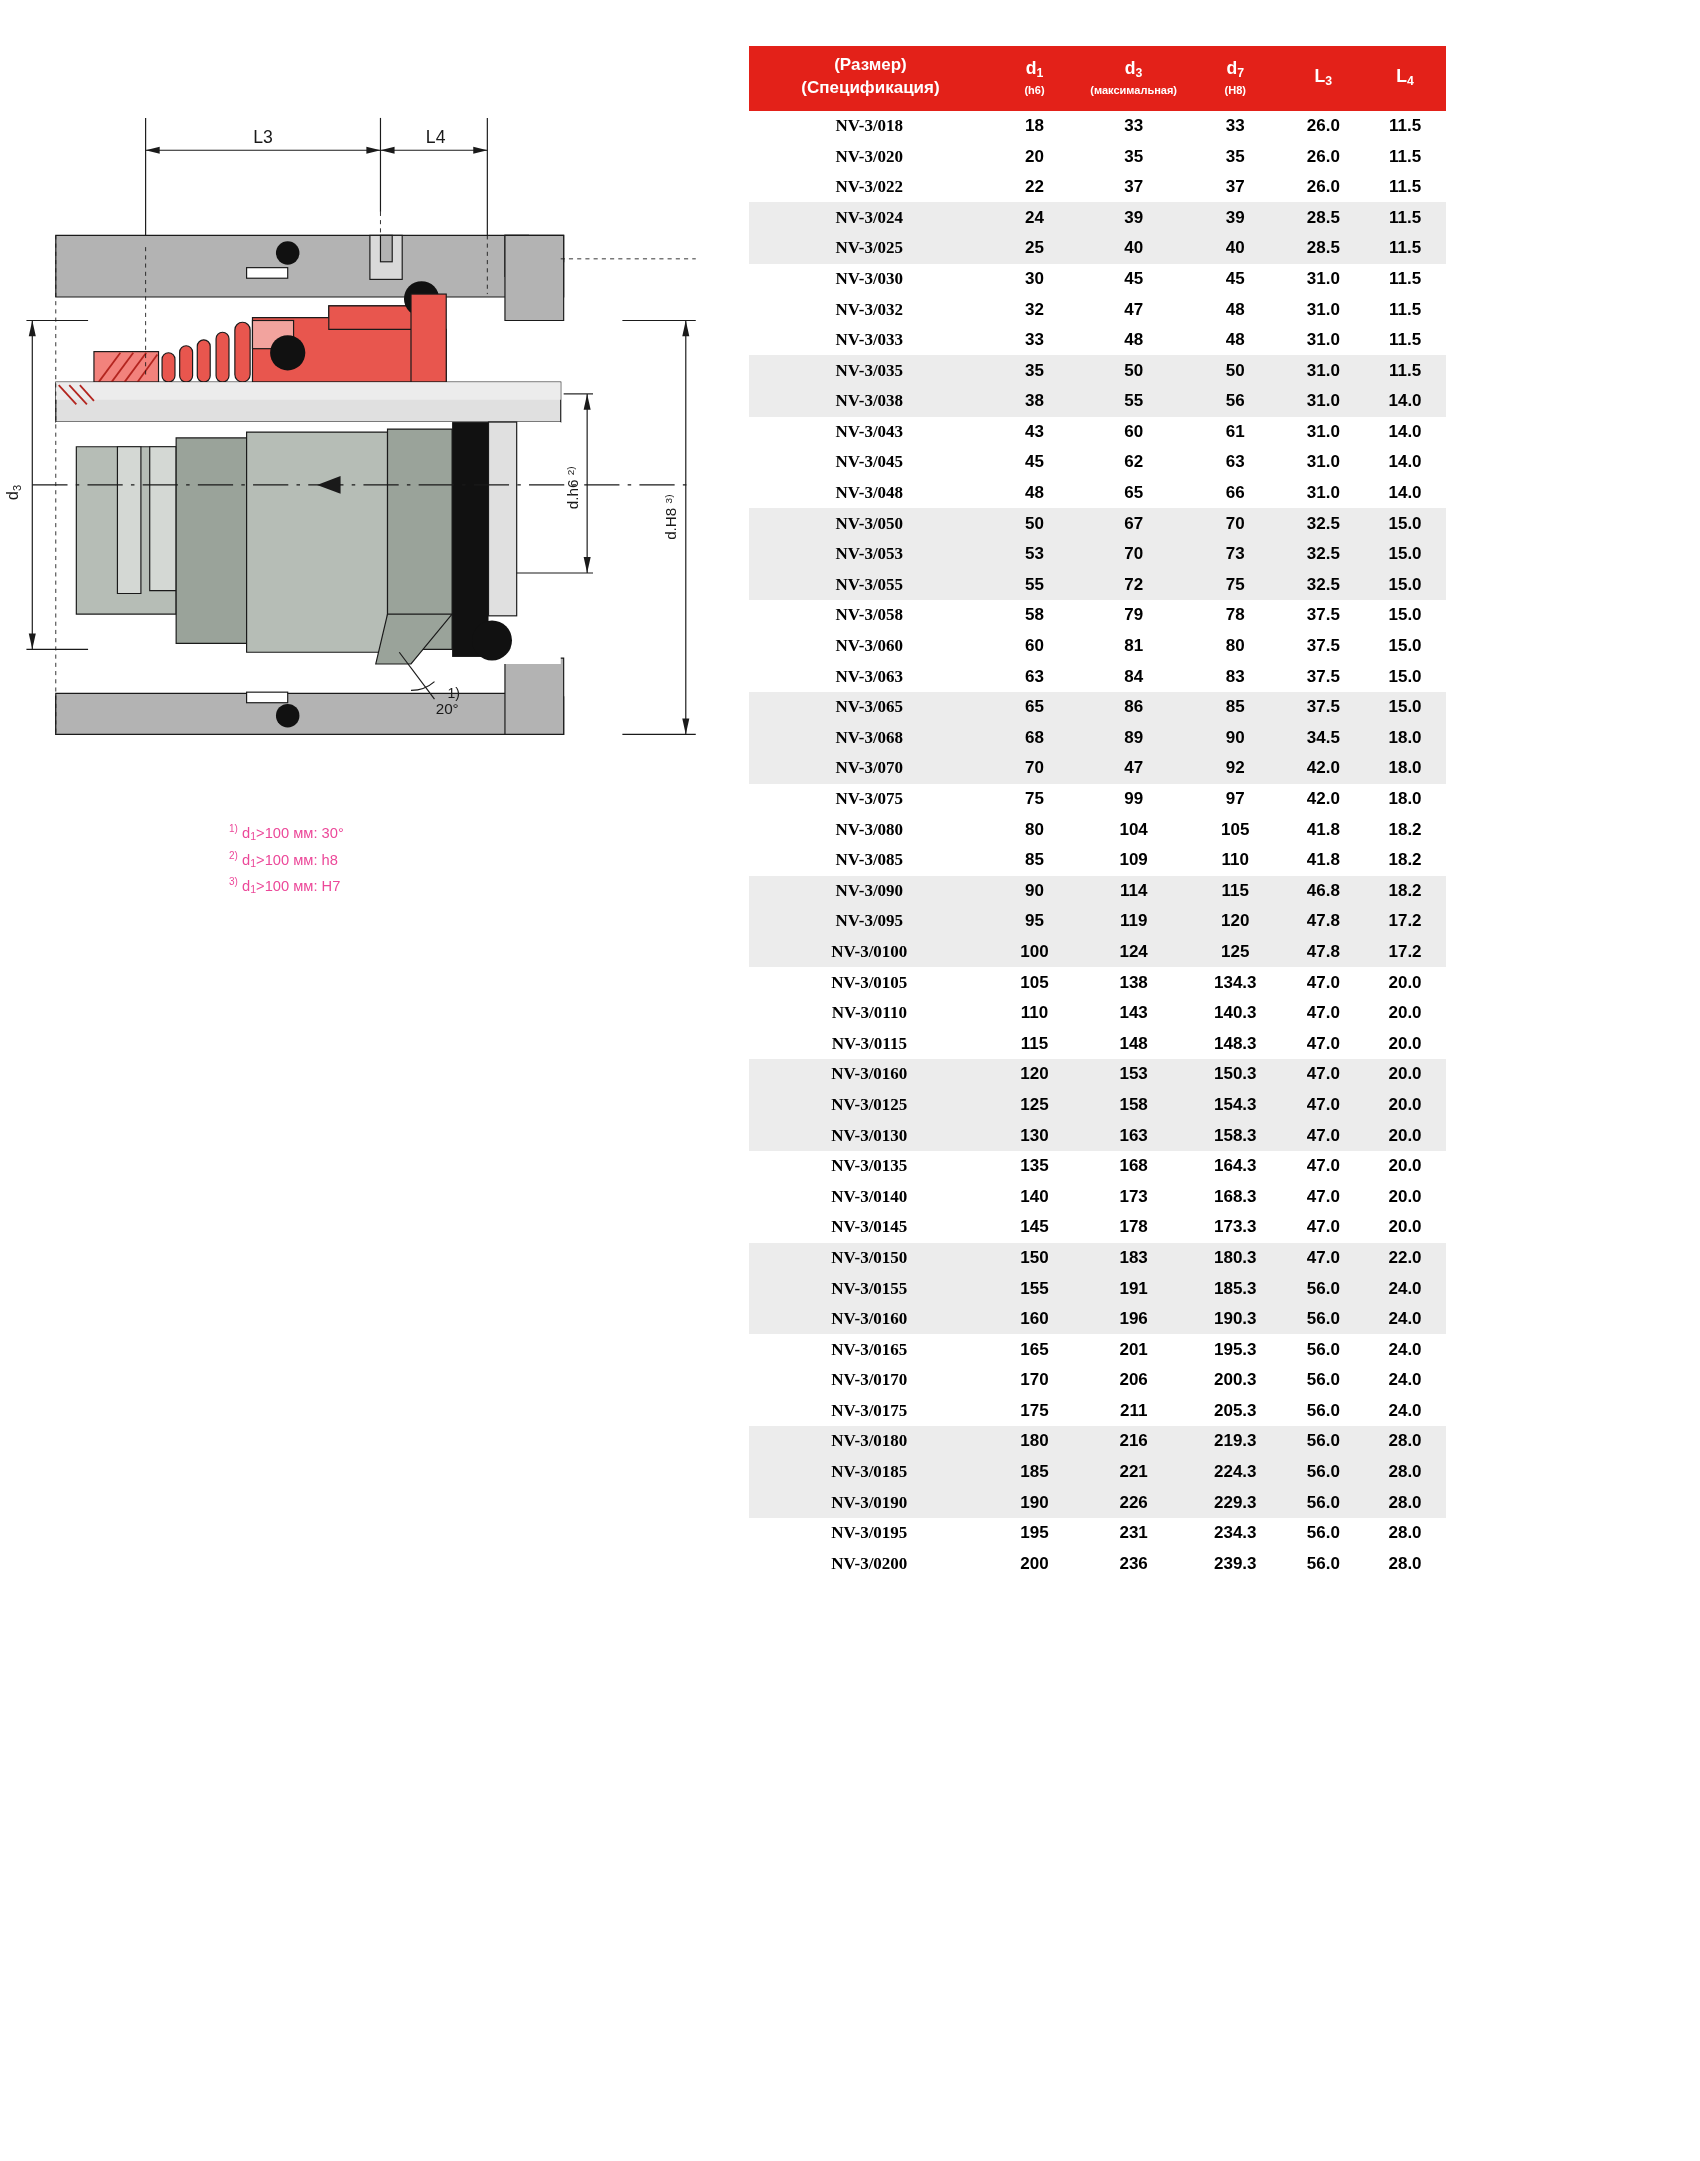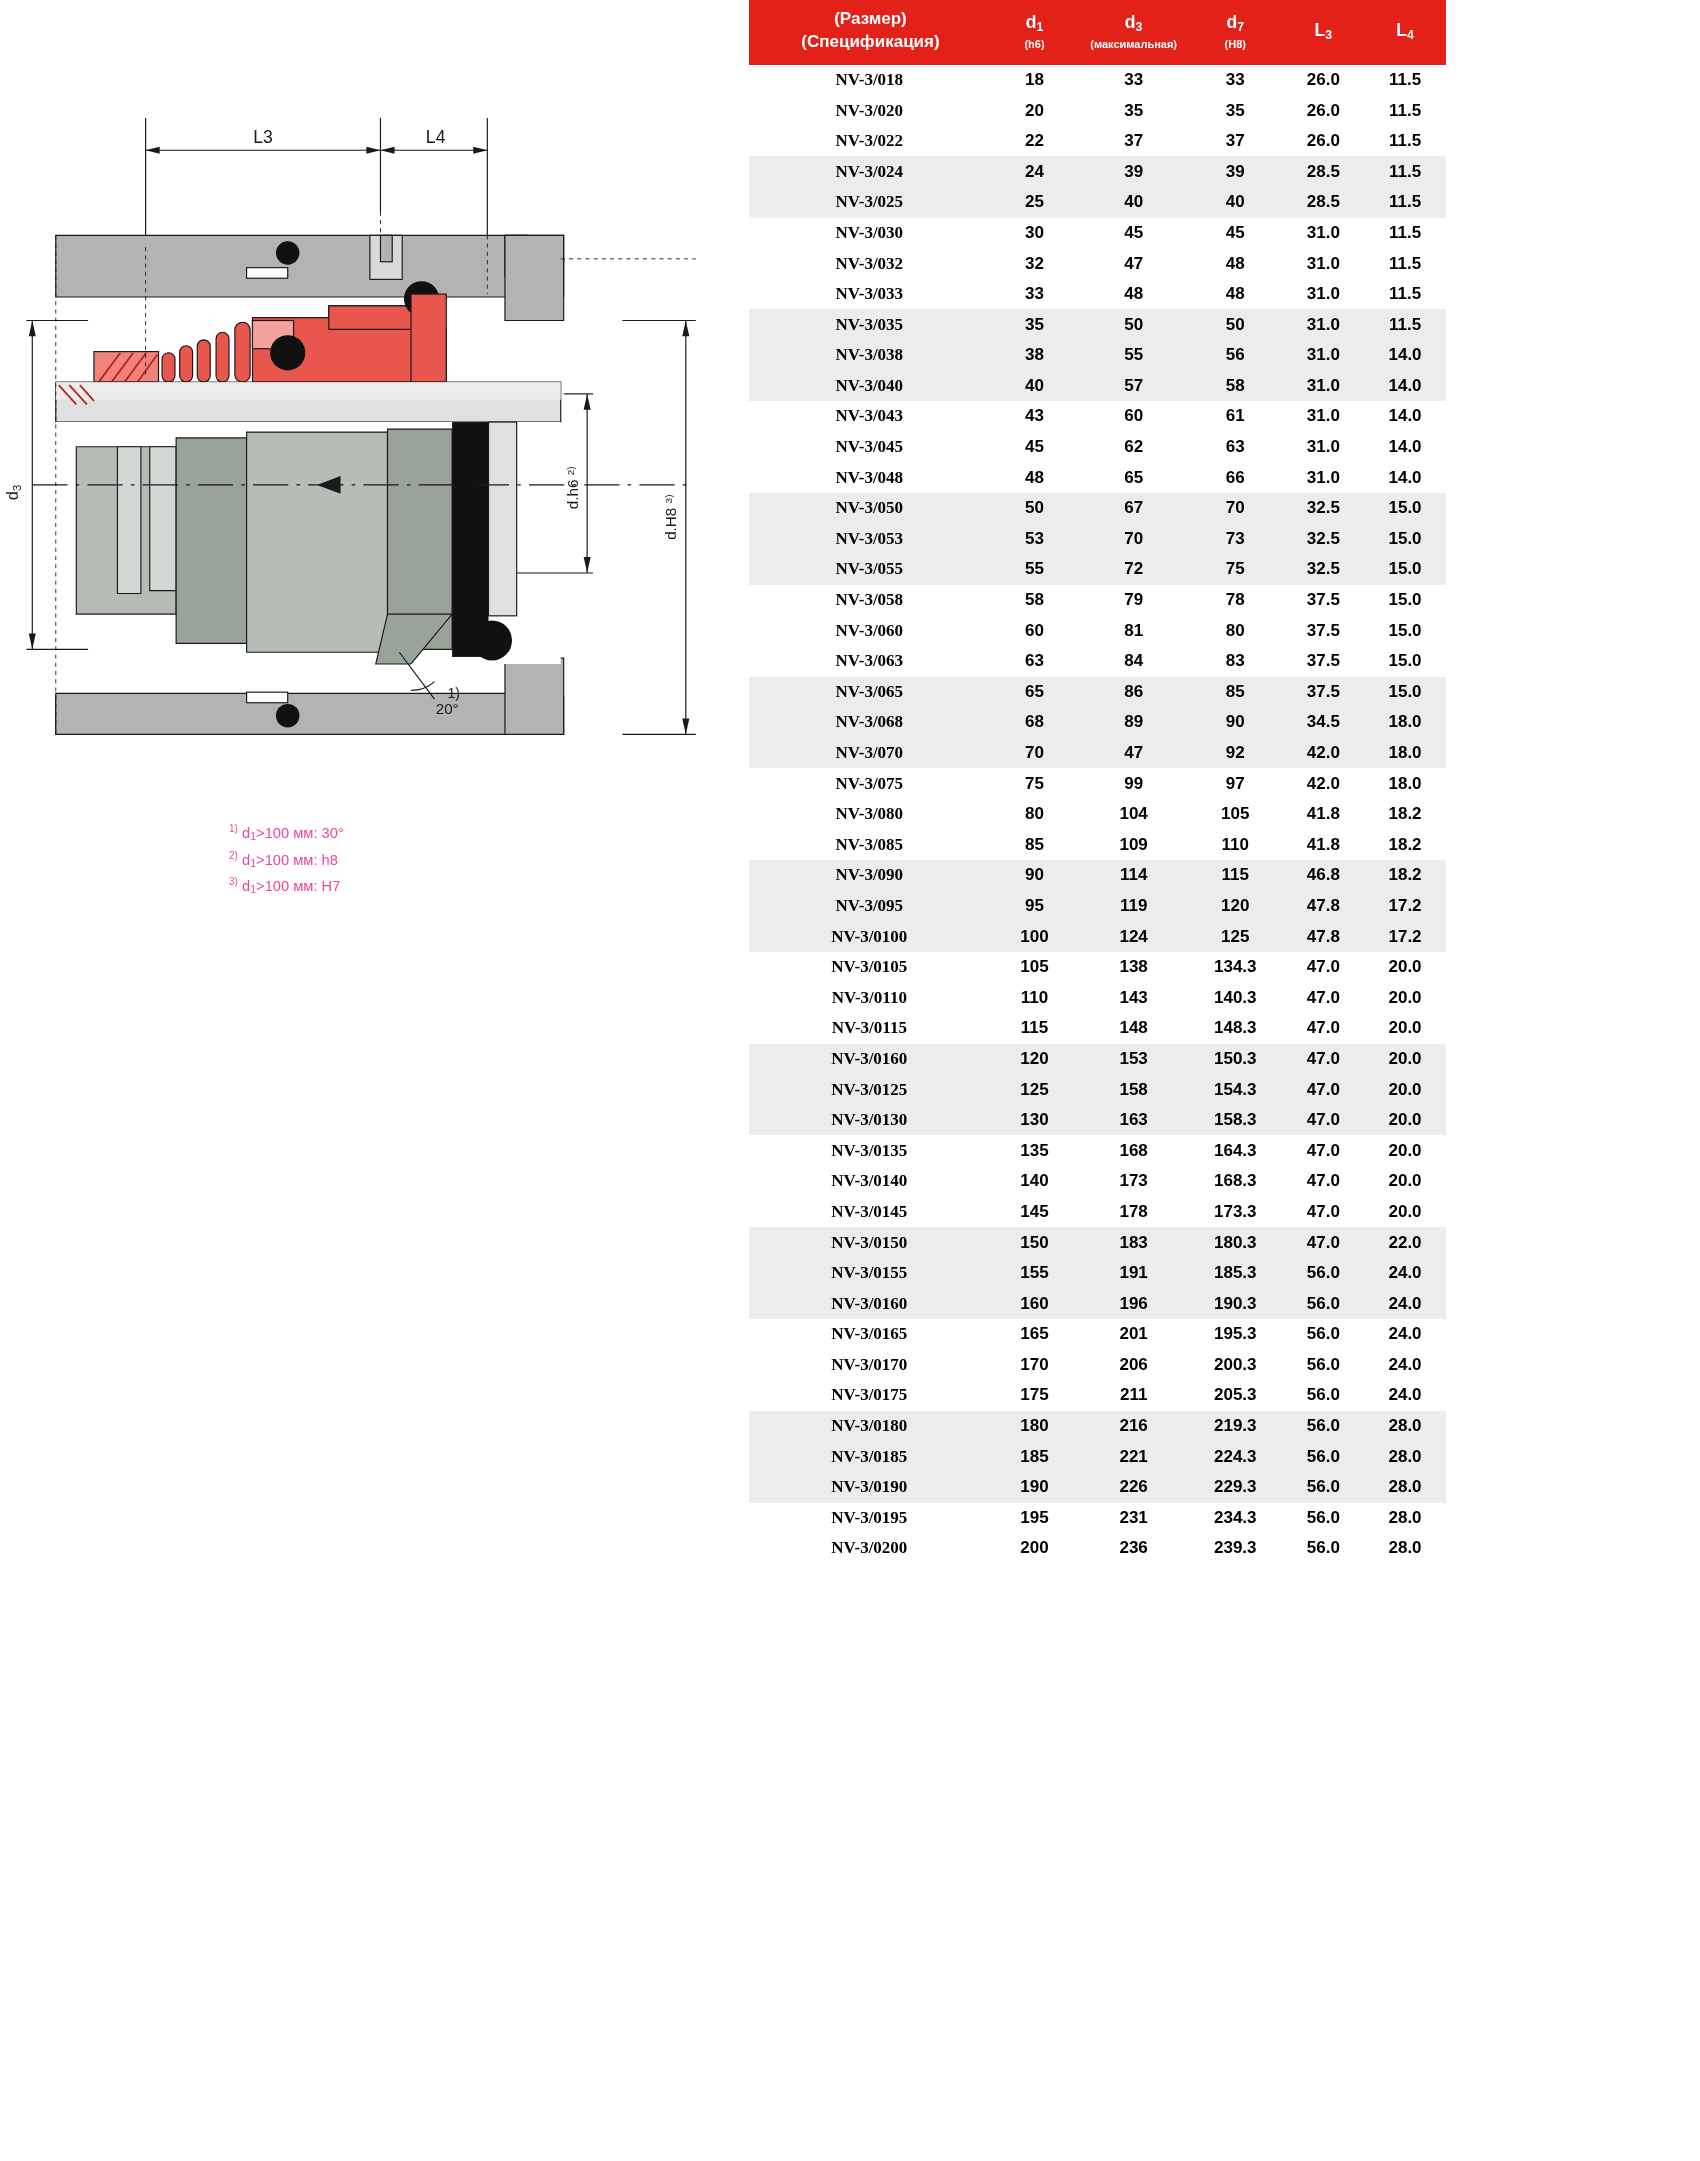--- a/index.html
+++ b/index.html
@@ -41,20 +41,21 @@
     position: absolute;
     left: 731px;
     top: 0;
     width: 969px;
   }
   table.spec {
     border-collapse: collapse;
     width: 697px;
     margin-left: 17.6px;
     table-layout: fixed;
+    margin-top: 46px;
   }
   table.spec col.c0 { width: 241px; }
   table.spec col.c1 { width: 89px; }
   table.spec col.c2 { width: 109px; }
   table.spec col.c3 { width: 94px; }
   table.spec col.c4 { width: 82px; }
   table.spec col.c5 { width: 81px; }
 
   table.spec thead th {
     background: #e32119;
@@ -378,28 +379,20 @@
             <td>11.5</td>
           </tr>
           <tr class="shade">
             <td class="name">NV-3/038</td>
             <td>38</td>
             <td>55</td>
             <td>56</td>
             <td>31.0</td>
             <td>14.0</td>
           </tr>
-          <tr class="shade">
-            <td class="name">NV-3/040</td>
-            <td>40</td>
-            <td>57</td>
-            <td>58</td>
-            <td>31.0</td>
-            <td>14.0</td>
-          </tr>
           <tr class="plain">
             <td class="name">NV-3/043</td>
             <td>43</td>
             <td>60</td>
             <td>61</td>
             <td>31.0</td>
             <td>14.0</td>
           </tr>
           <tr class="plain">
             <td class="name">NV-3/045</td>

